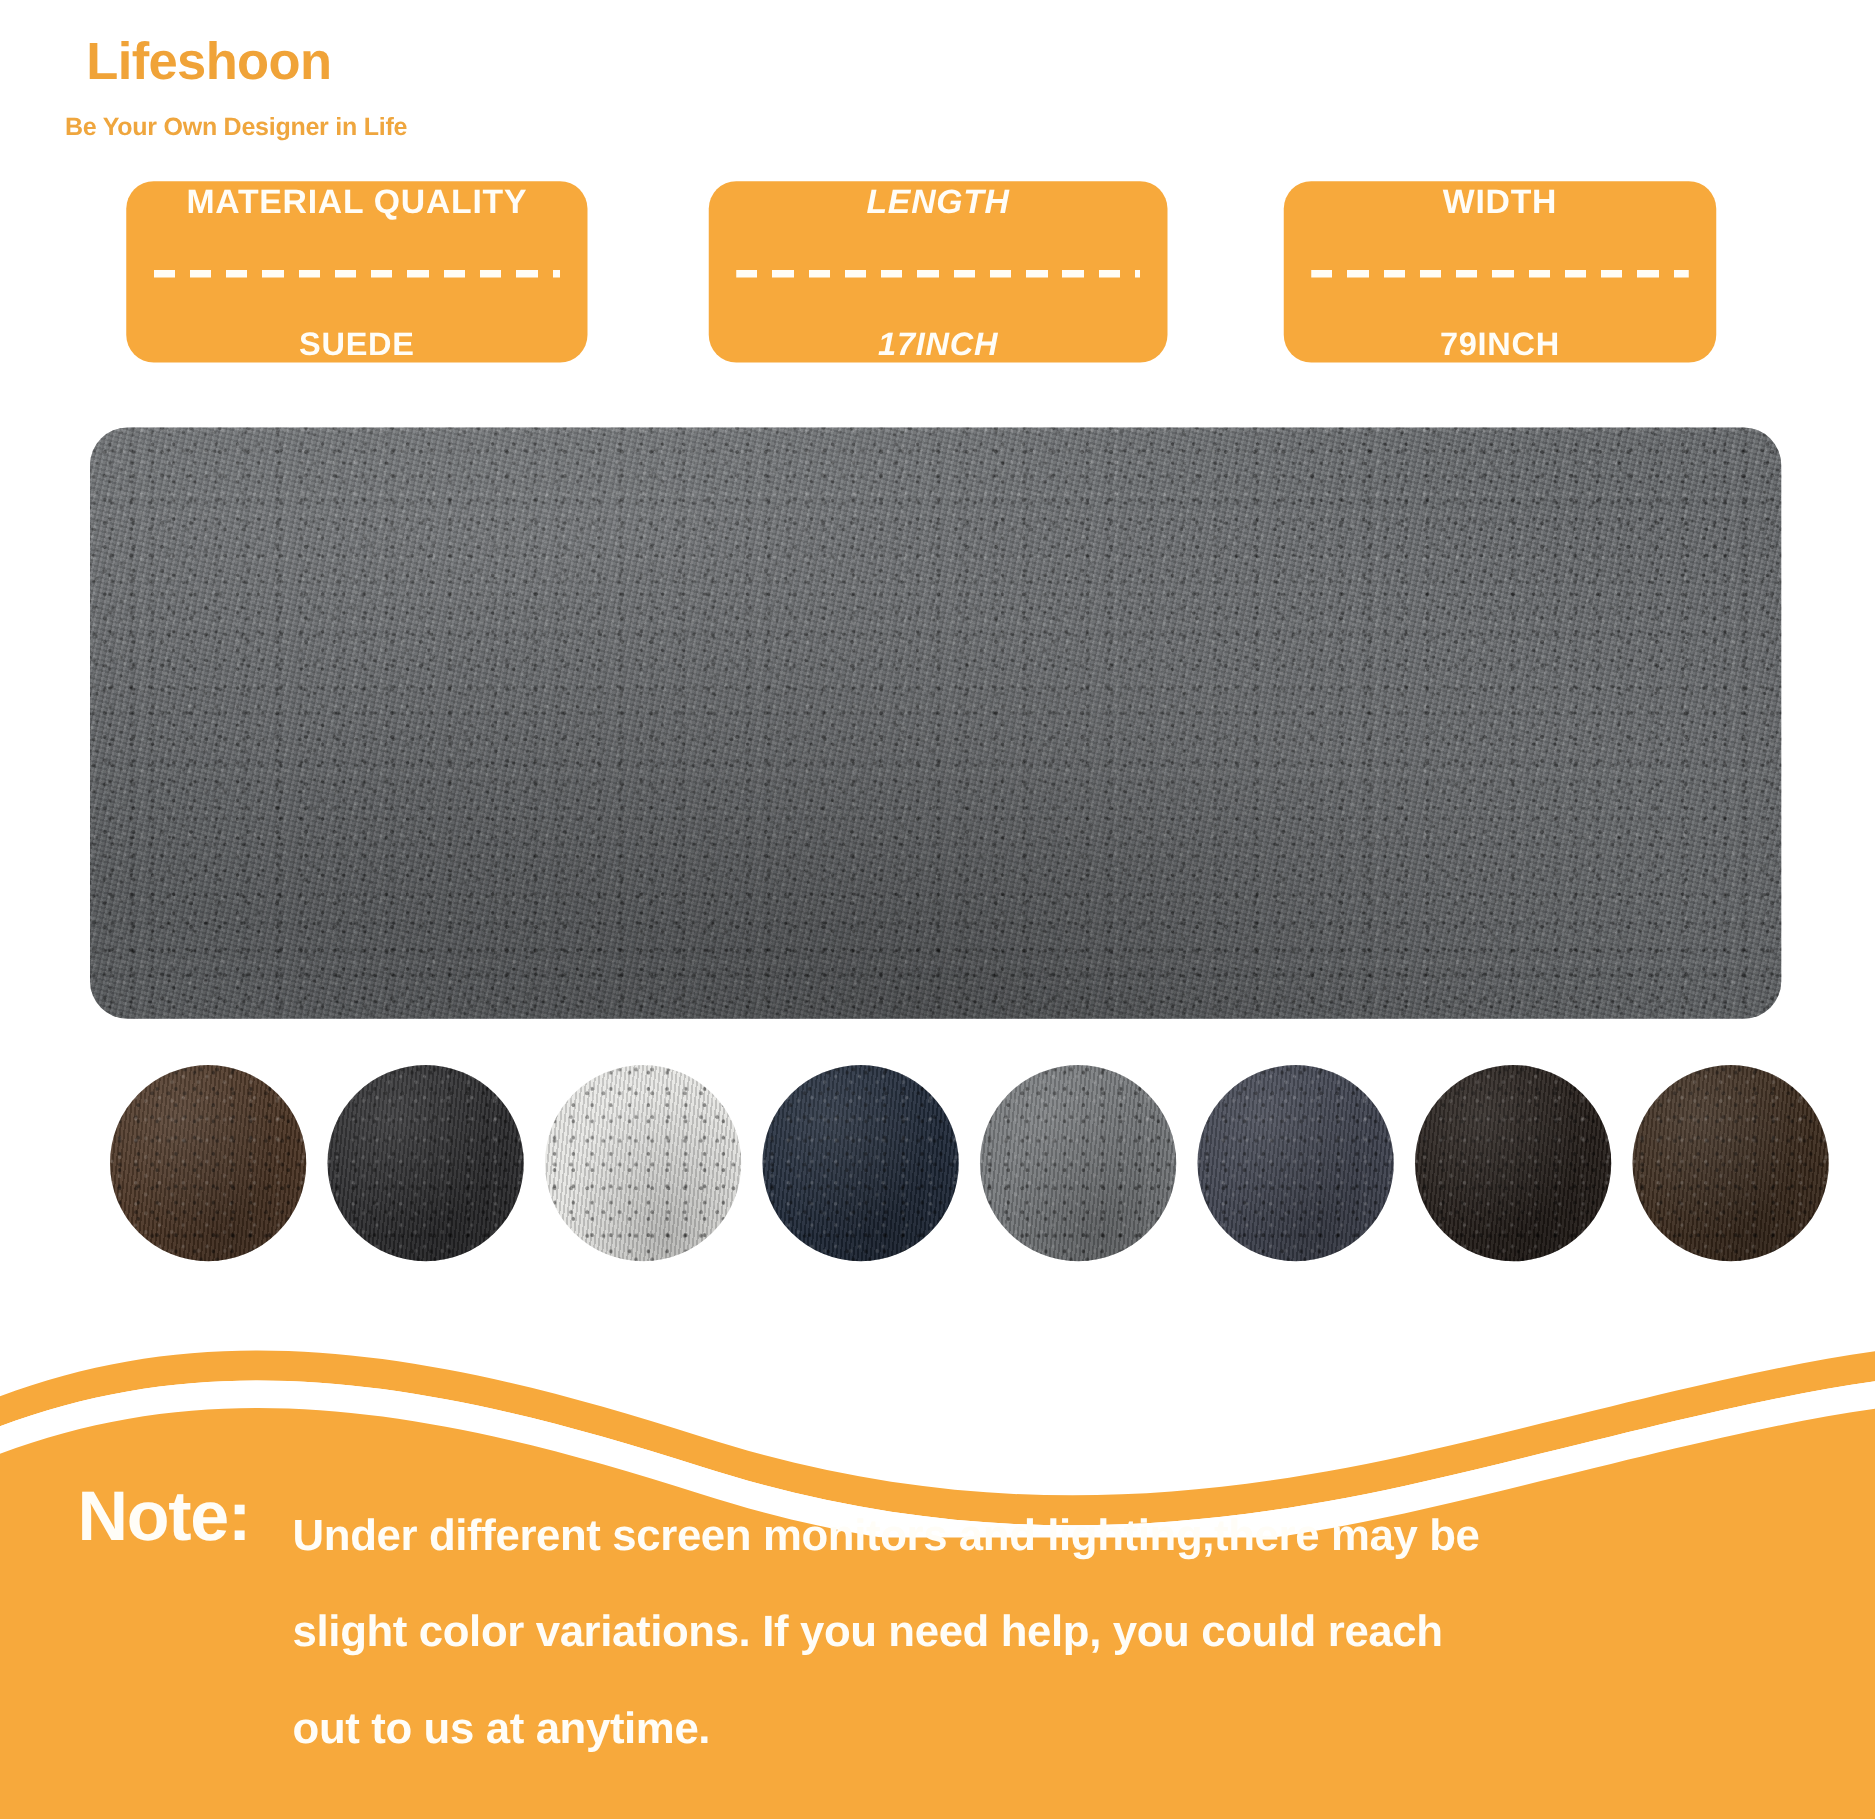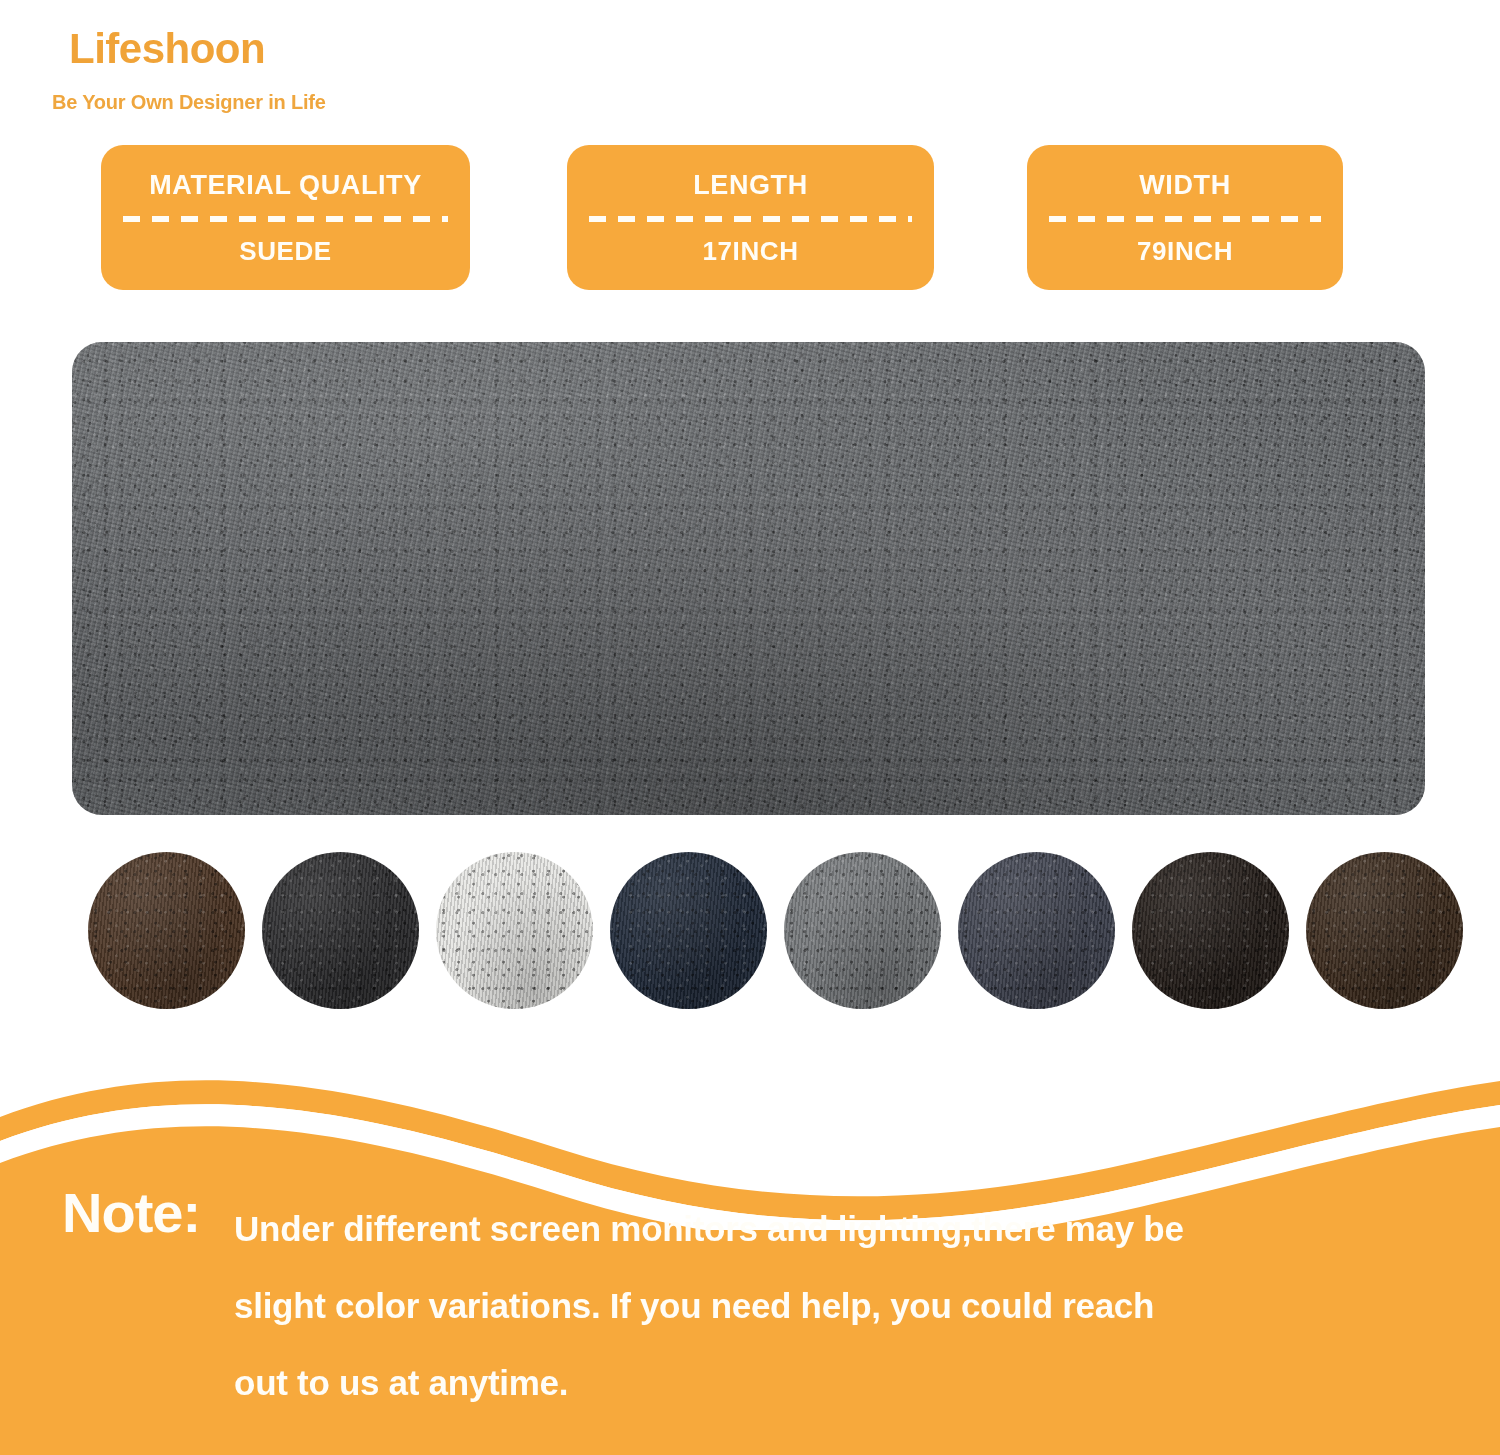--- a/index.html
+++ b/index.html
@@ -53,24 +53,25 @@
     top: 0;
     height: 145px;
     background: #F7A93C;
     border-radius: 22px;
     box-sizing: border-box;
     display: flex;
     flex-direction: column;
     align-items: center;
     justify-content: center;
     padding: 0 22px;
+    gap: 24px;
   }
   .spec-badge.badge-0 { left: 101px; width: 369px; }
-  .spec-badge.badge-1 { left: 567px; width: 367px; }
-  .spec-badge.badge-2 { left: 1027px; width: 316px; }
+  .spec-badge.badge-1 { left: 567px; width: 367px; font-style: italic; }
+  .spec-badge.badge-2 { left: 1027px; width: 346px; }
 
   .spec-label {
     font-size: 27px;
     font-weight: bold;
     color: #FFFDF7;
     letter-spacing: 0.6px;
     text-align: center;
     line-height: 1;
   }
   .spec-divider {

